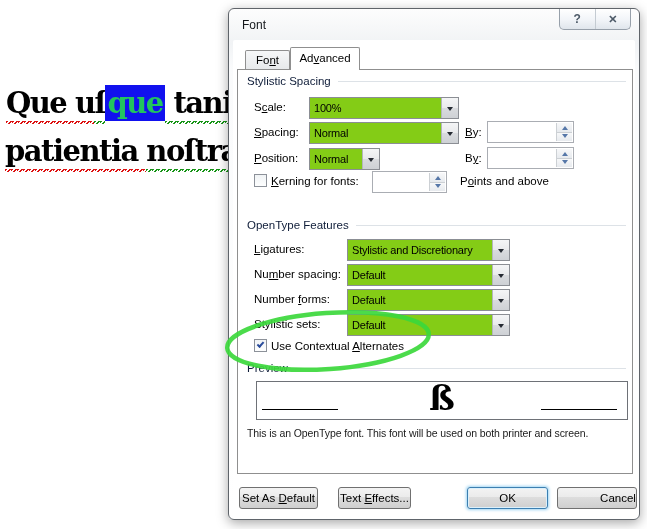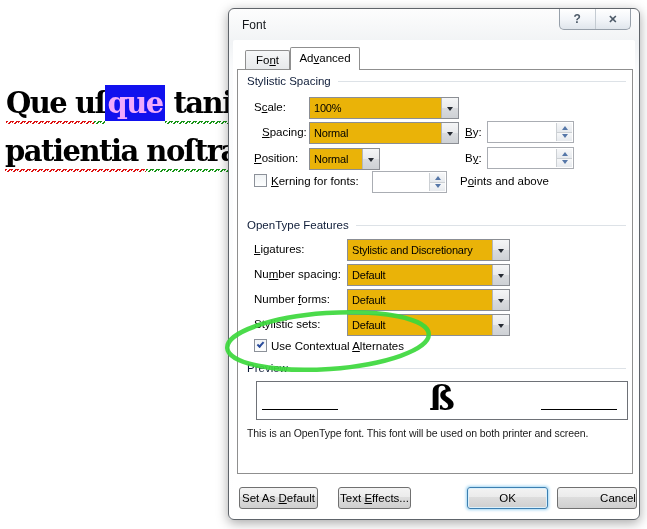--- a/index.html
+++ b/index.html
@@ -9,21 +9,21 @@
 
   
   .doc-line { position:absolute; z-index:1; font-family:"DejaVu Serif",serif; font-weight:700;
               font-size:29px; letter-spacing:-1.5px; white-space:pre; cursor:text; }
   .doc-line1 { left:6px; top:86px; }
   .doc-line2 { left:5px; top:134px; }
   .sq { display:inline-block; padding-bottom:4px; background-repeat:repeat-x;
         background-position:0 100%; background-size:6px 3px; }
   .sq-red   { background-image:repeating-linear-gradient(135deg, var(--squiggle-red) 0 1.6px, transparent 1.6px 3.2px); }
   .sq-green { background-image:repeating-linear-gradient(135deg, var(--squiggle-green) 0 1.6px, transparent 1.6px 3.2px); }
-  .hl { background:var(--highlight); color:#f0abfc; padding:1px 2px; }
+  .hl { background:var(--highlight); color:#22c55e; padding:1px 2px; }
 
   
   .dlg { position:absolute; left:228px; top:8px; width:412px; height:512px; z-index:5;
          border:1px solid #5f646a; border-radius:6px;
          background:linear-gradient(180deg,#fdfdfd,#f1f3f5 34px,#fafbfc 60px,#fff);
          box-shadow:0 3px 12px rgba(0,0,0,.35); }
   .dlg-client { position:absolute; left:4px; right:4px; top:31px; bottom:4px; background:#fff; border-radius:2px; }
   .dlg-title { position:absolute; left:13px; top:9px; font-size:12px; color:#14171b; }
 
   .capgrp { position:absolute; top:0; right:8px; width:72px; height:21px; display:flex;
@@ -44,21 +44,21 @@
               border:1px solid #8f8f8f; background:#fff; z-index:2; }
 
   
   .ghead { position:absolute; left:9px; right:6px; display:flex; align-items:center;
            font-size:11.5px; color:#0e1c38; white-space:nowrap; }
   .ghead i { flex:1; height:1px; background:#dde2e7; margin-left:7px; margin-top:1px; }
 
   .lbl { position:absolute; font-size:11.5px; white-space:nowrap; }
 
   
-  .combo { position:absolute; height:22px; border:1px solid #8b8e94; background:#eab308; }
+  .combo { position:absolute; height:22px; border:1px solid #8b8e94; background:#84cc16; }
   .combo .val { position:absolute; left:4px; right:18px; top:0; bottom:0; line-height:20px;
                 font-size:11px; letter-spacing:-0.2px; white-space:nowrap; overflow:hidden; }
   .combo .cbtn { position:absolute; right:0; top:0; bottom:0; width:17px;
                  border-left:1px solid #b3b6ba;
                  background:linear-gradient(180deg,#f4f5f6,#e9eaec 50%,#d9dbde 51%,#ced1d5);
                  display:flex; align-items:center; justify-content:center; }
   .combo .cbtn b { width:0; height:0; border:3.5px solid transparent; border-top:4.5px solid #262b33;
                    margin-top:4px; }
 
   
@@ -130,21 +130,21 @@
       </div>
 
       <span class="lbl" style="left:16px;top:31px;">S<u>c</u>ale:</span>
       <div class="combo" style="left:71px;top:27px;width:150px;">
         <span class="val">100%</span>
         <span class="cbtn">
             <b></b>
           </span>
       </div>
 
-      <span class="lbl" style="left:24px;top:56px;text-align:right;"><u>S</u>pacing:</span>
+      <span class="lbl" style="left:16px;top:56px;text-align:right;"><u>S</u>pacing:</span>
       <div class="combo" style="left:71px;top:52px;width:150px;">
         <span class="val">Normal</span>
         <span class="cbtn">
             <b></b>
           </span>
       </div>
       <span class="lbl" style="left:227px;top:56px;"><u>B</u>y:</span>
       <div class="spin" style="left:249px;top:51px;width:87px;">
         <span class="sval"></span>
         <span class="sbtns">

